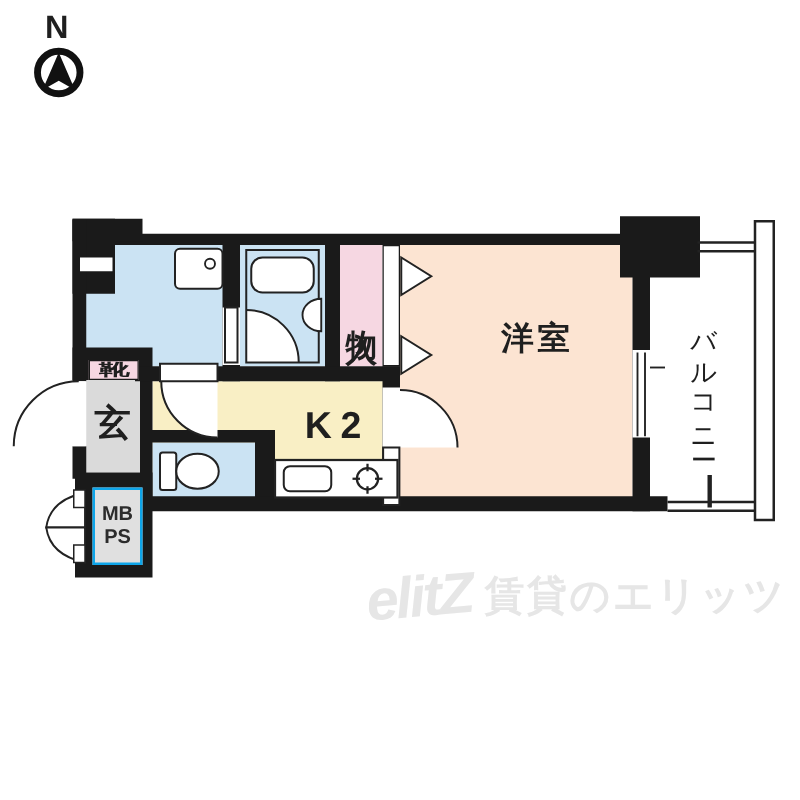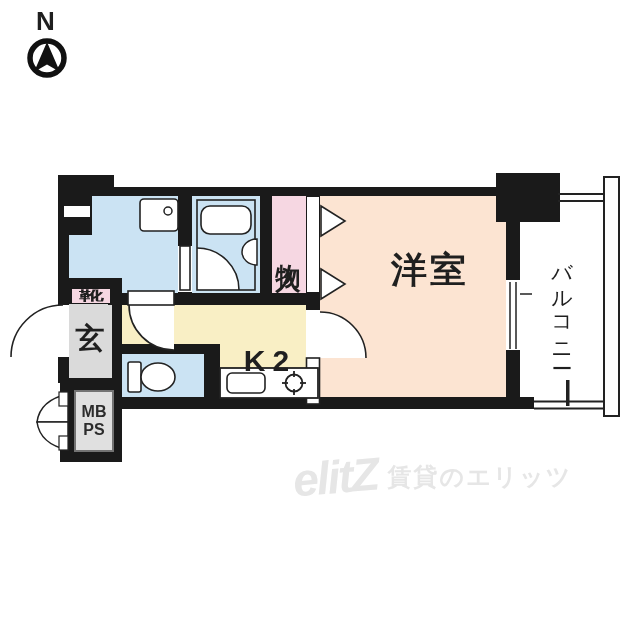--- a/index.html
+++ b/index.html
@@ -19,26 +19,26 @@
   .wall{background:#1a1a1a;z-index:2;}
   .gap{background:#ffffff;z-index:3;}
   svg.overlay{position:absolute;left:0;top:0;z-index:4;}
   
   .label{z-index:6;display:flex;align-items:center;justify-content:center;
          color:#1f1f1f;font-weight:600;}
   .vert{writing-mode:vertical-rl;text-orientation:upright;}
   #compass-n{z-index:6;font-weight:700;font-size:26px;}
   #kutsu-box{border:1px solid #1a1a1a;z-index:3;}
   #kutsu-box .txt{transform:scaleX(1.9);font-size:13px;font-weight:700;}
-  #mbps-box{border:2px solid #737373;z-index:3;}
+  #mbps-box{border:2px solid #0ea5e9;z-index:3;}
   #mbps-box .label{flex-direction:column;line-height:1.12;font-size:16px;color:#2c2c2c;}
   #watermark{z-index:1;display:flex;align-items:center;gap:10px;color:#e6e6e6;}
   #watermark .logo{font-size:46px;font-weight:800;font-style:italic;
                    transform:rotate(-5deg);letter-spacing:-2px;}
-  #watermark .wm-text{font-size:24px;font-weight:700;letter-spacing:2px;}
+  #watermark .wm-text{font-size:32px;font-weight:700;letter-spacing:2px;}
 </style>
 </head>
 <body>
 
 <div id="canvas">
 
   <div id="compass-n" class="abs" style="left:36px;top:6px;">N</div>
 
   <div class="abs room blue" style="left:64px;top:196px;width:128px;height:97px;"></div>
   <div class="abs room blue" style="left:192px;top:196px;width:68px;height:97px;"></div>
@@ -161,23 +161,23 @@
     </g>
 
     <g>
       <path d="M68,394 Q40,400 37,422 L68,422 Z" fill="#ffffff" stroke="#222" stroke-width="1.5"></path>
       <path d="M68,450 Q40,444 37,422 L68,422 Z" fill="#ffffff" stroke="#222" stroke-width="1.5"></path>
       <rect x="59" y="392" width="9" height="14" fill="#ffffff" stroke="#222" stroke-width="1.2"></rect>
       <rect x="59" y="436" width="9" height="14" fill="#ffffff" stroke="#222" stroke-width="1.2"></rect>
     </g>
   </svg>
 
-  <div class="label abs" style="left:330px;top:248px;width:200px;height:44px;font-size:36px;letter-spacing:3px;">洋室</div>
+  <div class="label abs" style="left:330px;top:248px;width:200px;height:44px;font-size:26px;letter-spacing:3px;">洋室</div>
 
-  <div class="label abs" style="left:218px;top:322px;width:104px;height:38px;font-size:30px;letter-spacing:7px;margin-top:20px;">K2</div>
+  <div class="label abs" style="left:218px;top:322px;width:104px;height:38px;font-size:30px;letter-spacing:7px;">K2</div>
 
   <div class="label abs vert" style="left:274px;top:206px;width:30px;height:80px;font-size:25px;letter-spacing:2px;">物入</div>
 
   <div class="label abs vert" style="left:547px;top:213px;width:30px;height:182px;font-size:21px;letter-spacing:3px;font-weight:500;">バルコニー</div>
 
   <div class="label abs" style="left:68px;top:304px;width:44px;height:70px;font-size:29px;">玄</div>
 
   <div id="watermark" class="abs" style="left:293px;top:448px;height:58px;">
     <span class="logo">elitZ</span>
     <span class="wm-text">賃貸のエリッツ</span>

